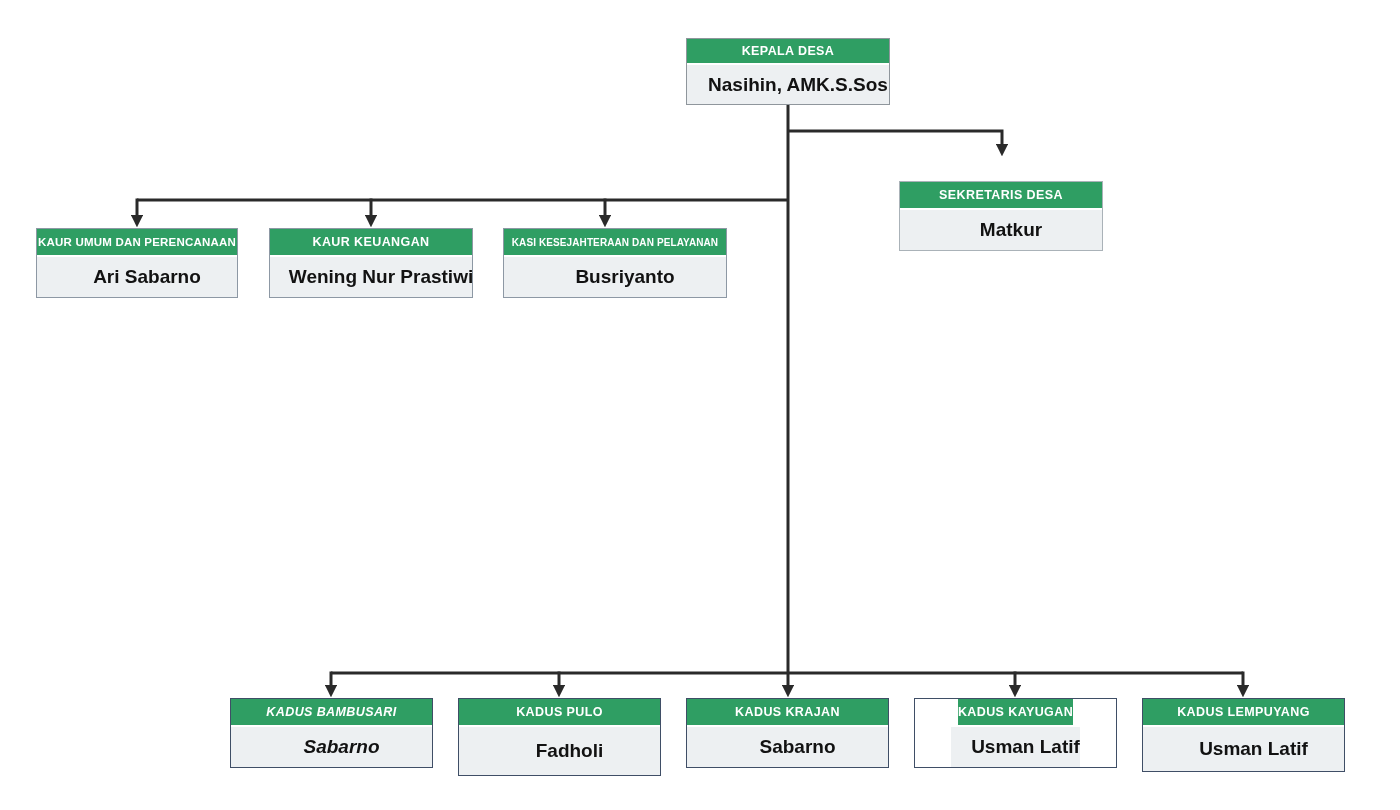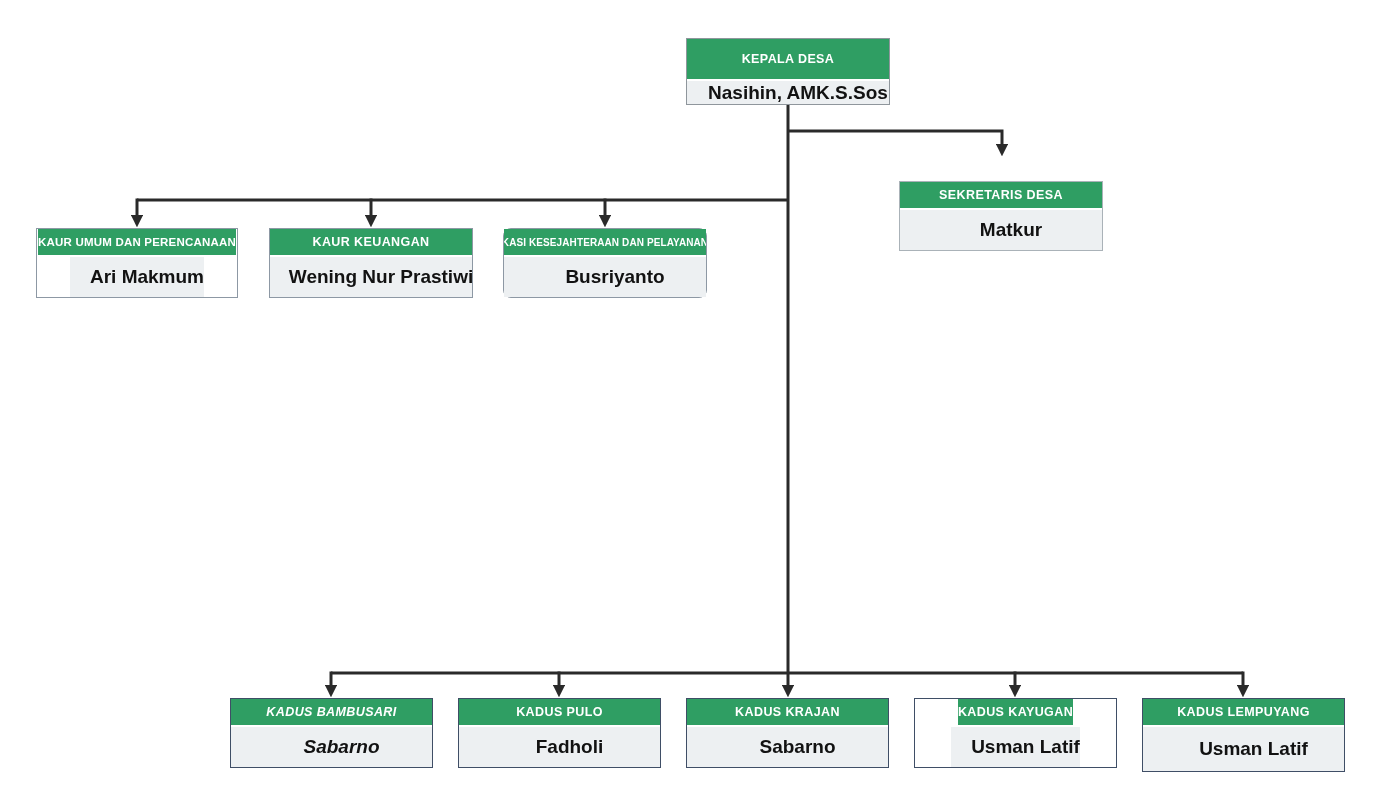--- a/index.html
+++ b/index.html
@@ -36,29 +36,29 @@
     border-top:2px solid #ffffff;
     flex:1 1 auto;
     display:flex;align-items:center;justify-content:center;
     font-size:19px;font-weight:600;
     white-space:nowrap;
     padding-left:20px;
   }
 
   
   .n-kepala        {left:686px; top:38px;  width:204px; height:67px; border-color:#8f969c;}
-  .n-kepala .node-header{height:40px;}
+  .n-kepala .node-header{height:24px;}
   .n-sekretaris    {left:899px; top:157px; width:204px; height:70px; border-color:#aab2b8;margin-top:24px;}
-  .n-kaur-umum     {left:36px;  top:228px; width:202px; height:70px; border-color:#8d98a4;align-items:center;}
+  .n-kaur-umum     {left:36px;  top:228px; width:202px; height:70px; border-color:#8d98a4;}
   .n-kaur-keuangan {left:269px; top:228px; width:204px; height:70px; border-color:#8d98a4;}
-  .n-kasi          {left:503px; top:228px; width:204px; height:70px; border-color:#8d98a4;border-radius:8px;}
+  .n-kasi          {left:503px; top:228px; width:224px; height:70px; border-color:#8d98a4;}
   .n-kasi .node-header{font-size:10px;letter-spacing:.1px;}
   .n-kaur-umum .node-header{font-size:11.5px;letter-spacing:.2px;}
   .n-kadus-bambusari{left:230px; top:698px; width:203px; height:70px; border-color:#3f4e66;font-style:italic;}
-  .n-kadus-pulo     {left:458px; top:698px; width:203px; height:70px; border-color:#3f4e66;}
+  .n-kadus-pulo     {left:458px; top:698px; width:203px; height:78px; border-color:#3f4e66;}
   .n-kadus-krajan   {left:686px; top:698px; width:203px; height:70px; border-color:#3f4e66;}
   .n-kadus-kayugan  {left:914px; top:698px; width:203px; height:70px; border-color:#3f4e66;align-items:center;}
   .n-kadus-lempuyang{left:1142px;top:698px; width:203px; height:74px; border-color:#3f4e66;}
 </style>
 </head>
 <body>
 
 <div class="canvas">
 
   <svg class="connector" viewBox="0 0 1400 810" xmlns="http://www.w3.org/2000/svg" aria-hidden="true">
@@ -89,21 +89,21 @@
     <div class="node-body">Nasihin, AMK.S.Sos</div>
   </div>
 
   <div class="node n-sekretaris">
     <div class="node-header">SEKRETARIS DESA</div>
     <div class="node-body">Matkur</div>
   </div>
 
   <div class="node n-kaur-umum">
     <div class="node-header">KAUR UMUM DAN PERENCANAAN</div>
-    <div class="node-body">Ari Makmum</div>
+    <div class="node-body">Ari Sabarno</div>
   </div>
 
   <div class="node n-kaur-keuangan">
     <div class="node-header">KAUR KEUANGAN</div>
     <div class="node-body">Wening Nur Prastiwi</div>
   </div>
 
   <div class="node n-kasi">
     <div class="node-header">KASI KESEJAHTERAAN DAN PELAYANAN</div>
     <div class="node-body">Busriyanto</div>

